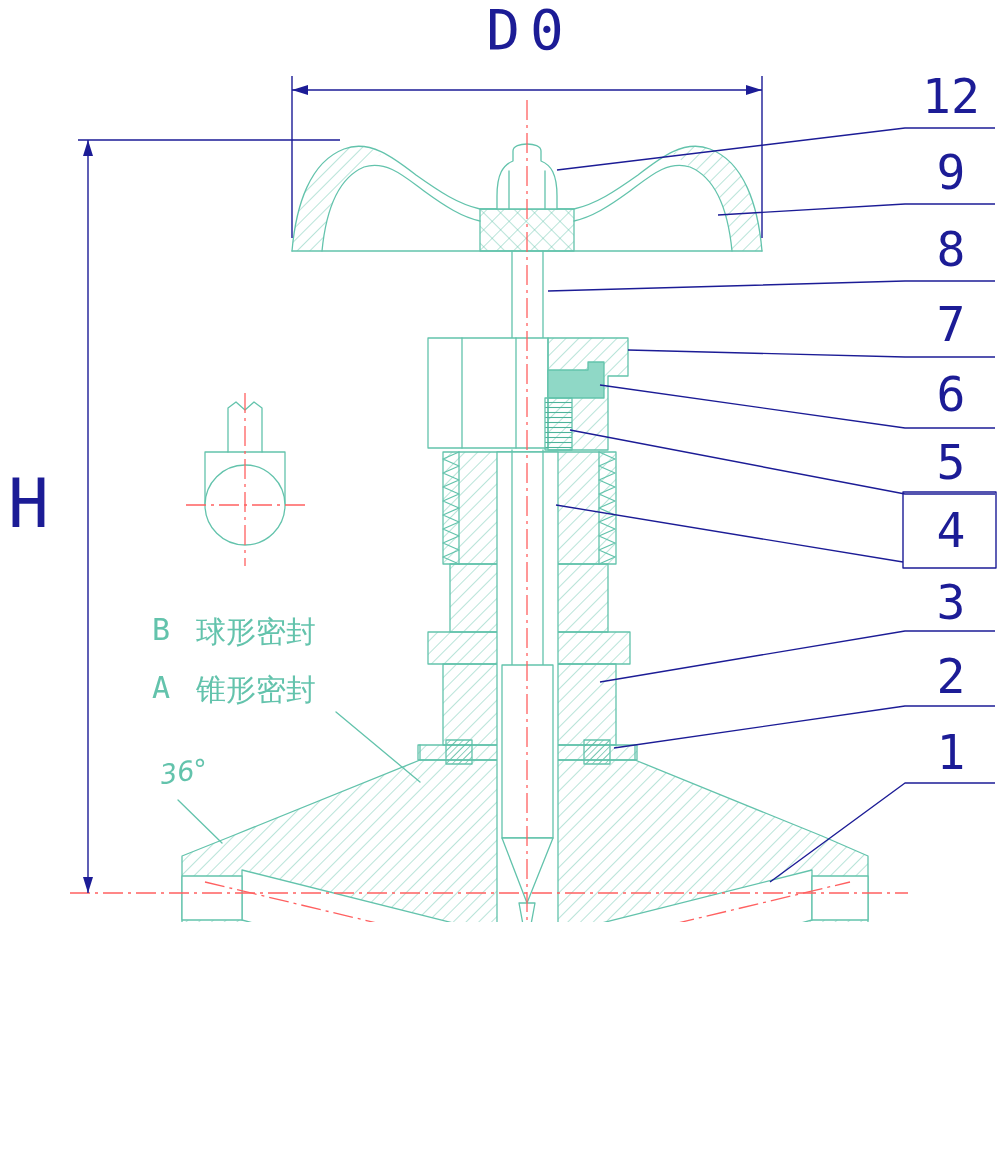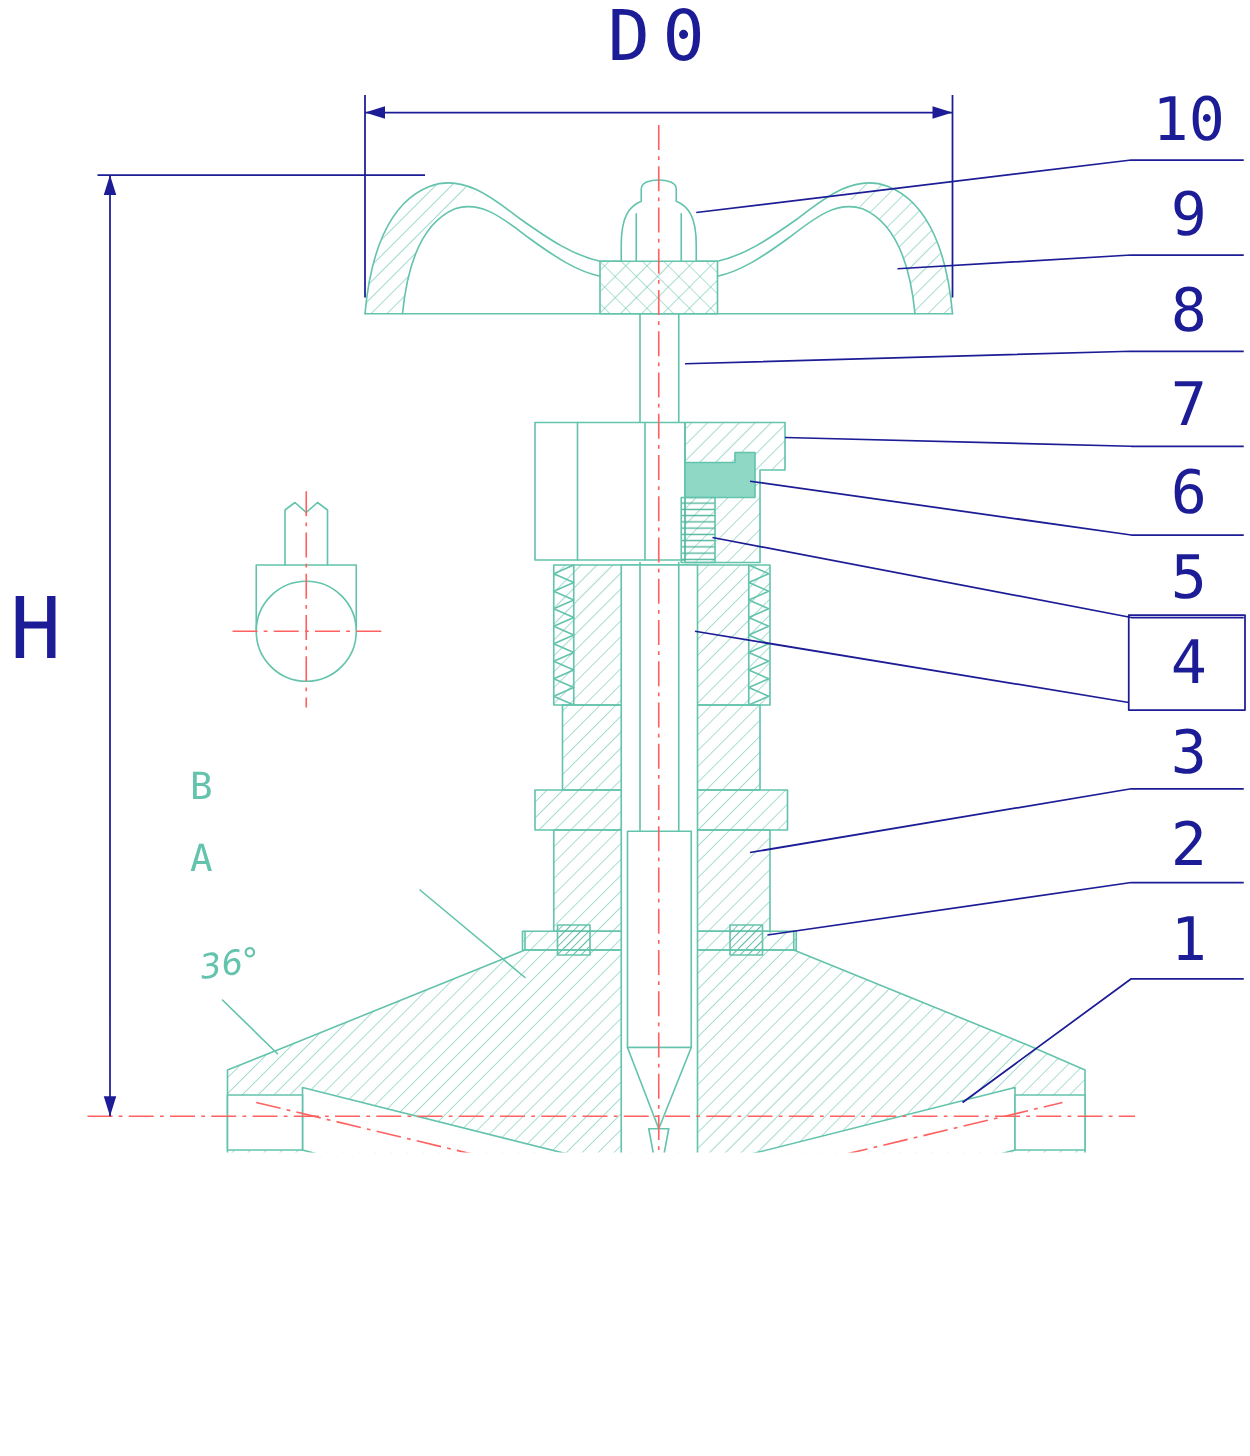--- a/index.html
+++ b/index.html
@@ -165,32 +165,34 @@
   </g>
 
   <path class="st fn" d="M336,712 L420,782"></path>
   <path class="st fn" d="M178,800 L222,843"></path>
 </svg>
 
 <div class="lbl dim-d0">D0</div>
 <div class="lbl dim-h">H</div>
 <div class="lbl dim-l">L</div>
 
-<div class="lbl pn" style="top:72px">10</div>
+<div class="lbl pn" style="top:72px">12</div>
 <div class="lbl pn" style="top:148px">9</div>
 <div class="lbl pn" style="top:225px">8</div>
 <div class="lbl pn" style="top:300px">7</div>
 <div class="lbl pn" style="top:370px">6</div>
 <div class="lbl pn" style="top:438px">5</div>
 <div class="lbl pn" style="top:506px">4</div>
 <div class="lbl pn" style="top:578px">3</div>
 <div class="lbl pn" style="top:652px">2</div>
 <div class="lbl pn" style="top:728px">1</div>
 
 <div class="annot" style="left:152px;top:612px">
   <span class="key">B</span>
+  <span>球形密封</span>
 </div>
 <div class="annot" style="left:152px;top:670px">
   <span class="key">A</span>
+  <span>锥形密封</span>
 </div>
 <div class="angle">36°</div>
 
 </div>
 
 </body></html>

